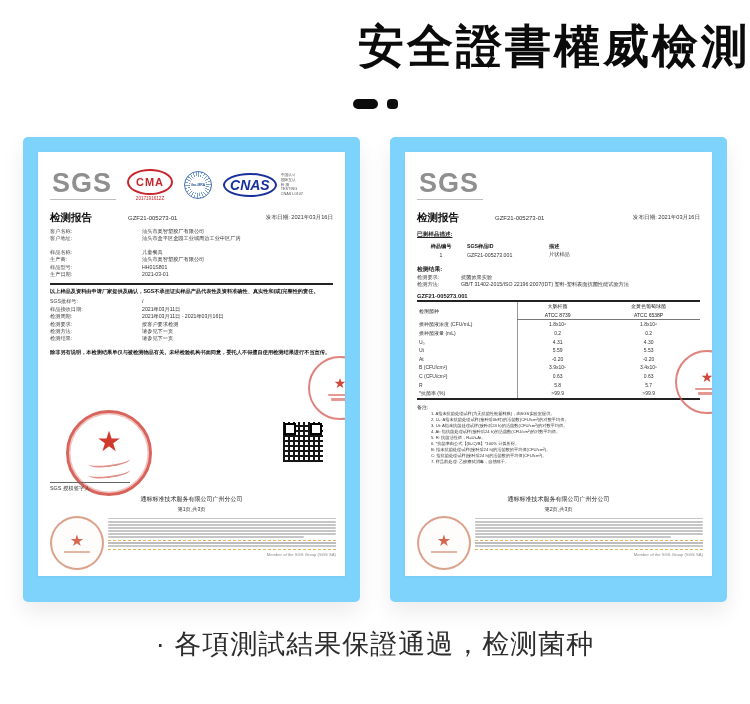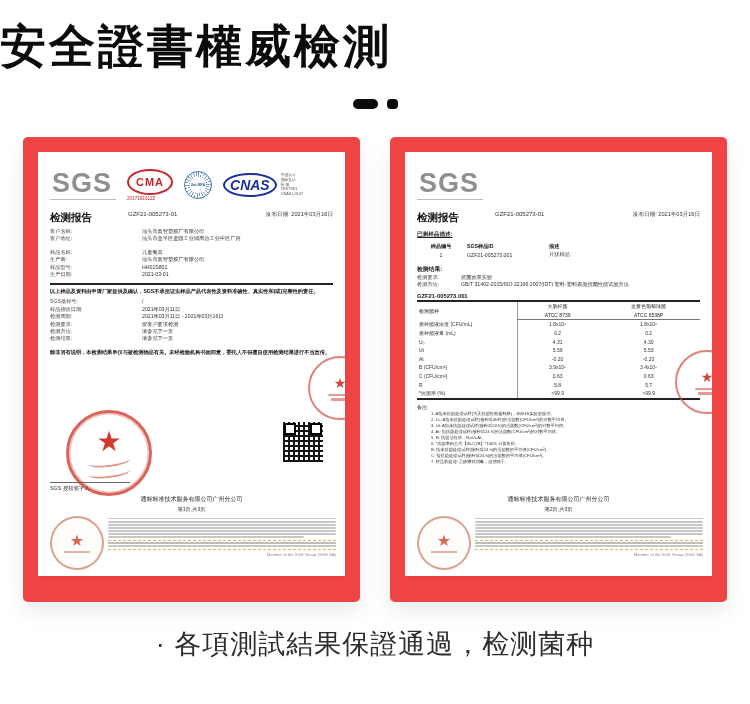--- a/index.html
+++ b/index.html
@@ -2,45 +2,45 @@
 <html><head>
 <meta charset="utf-8">
 <style>
   html,body{margin:0;padding:0;}
   body{
     width:750px;height:704px;background:#ffffff;overflow:hidden;
     font-family:"Liberation Sans", sans-serif;
     -webkit-font-smoothing:antialiased;
   }
   .page-title{
-    margin-top:20px;text-align:left;font-size:46px;font-weight:900;
+    margin-top:20px;text-align:right;font-size:46px;font-weight:900;
     color:#0b0b0b;letter-spacing:3px;line-height:1.15;
   }
   .dash-row{display:flex;justify-content:center;align-items:center;gap:9px;margin-top:26px;}
   .dash-long{width:25px;height:10px;background:#0b0b0b;border-radius:5px;}
   .dash-dot{width:11px;height:10px;background:#0b0b0b;border-radius:4px;}
 
   .certs{display:flex;justify-content:center;gap:30px;margin-top:28px;}
   .photo{
-    width:337px;height:465px;background:#ef4444;border-radius:5px;
+    width:337px;height:465px;background:#7dd3fc;border-radius:5px;
     box-shadow:0 10px 22px rgba(0,0,0,.08);position:relative;
   }
   .paper{
     position:absolute;left:15px;top:15px;width:307px;height:424px;
     background:#ffffff;overflow:hidden;box-shadow:0 1px 3px rgba(0,0,0,.05);
   }
   .paper-inner{position:absolute;inset:0;padding:10px 12px;box-sizing:border-box;}
 
   
   .logo-row{display:flex;align-items:center;gap:11px;height:38px;margin-top:4px;}
   .sgs-logo{
     font-size:27px;font-weight:bold;color:#8f8f8f;letter-spacing:1px;line-height:1;
     border-bottom:1px solid #bdbdbd;padding:0 4px 2px 2px;
   }
-  .cma-wrap{display:flex;flex-direction:column;}
+  .cma-wrap{display:flex;flex-direction:column;align-items:center;}
   .cma-badge{
     width:42px;height:22px;border:2px solid #c8252c;border-radius:50%;
     display:flex;align-items:center;justify-content:center;
     color:#c8252c;font-weight:bold;font-size:11px;letter-spacing:1px;
   }
   .cma-number{font-size:4.6px;color:#c8252c;margin-top:1px;}
   .ilac-circle{
     width:26px;height:26px;border-radius:50%;border:1px solid #4a77b4;position:relative;
     background:repeating-conic-gradient(#7b9fcb 0deg 4deg, #ffffff 4deg 14deg);
     display:flex;align-items:center;justify-content:center;
@@ -52,21 +52,21 @@
   }
   .cnas-wrap{display:flex;align-items:center;gap:4px;}
   .cnas-text{
     font-size:14px;font-weight:bold;color:#17309b;font-style:italic;
     border:2px solid #17309b;border-radius:50%;padding:3px 5px;line-height:1;
   }
   .cnas-lines{display:flex;flex-direction:column;gap:0;}
   .cnas-lines span{font-size:3.8px;color:#555;line-height:4.6px;white-space:nowrap;}
 
   
-  .report-head{display:flex;align-items:flex-start;margin-top:7px;}
+  .report-head{display:flex;align-items:center;margin-top:7px;}
   .report-title{font-size:10.5px;font-weight:bold;color:#111;}
   .report-no{font-size:6px;color:#333;margin-left:36px;}
   .issue-date{font-size:5.6px;color:#333;margin-left:auto;}
   .frow{display:flex;font-size:5.2px;line-height:7.4px;color:#333;}
   .frow .flabel{width:92px;flex-shrink:0;color:#444;}
   .frow .fvalue{flex:1;}
   .gap6{height:6px;}
   .gap3{height:3px;}
   .hrule-thick{border-top:2.2px solid #222;margin:5px 0 3px;}
   .bold-note{font-size:5.2px;font-weight:bold;color:#111;line-height:7px;}

